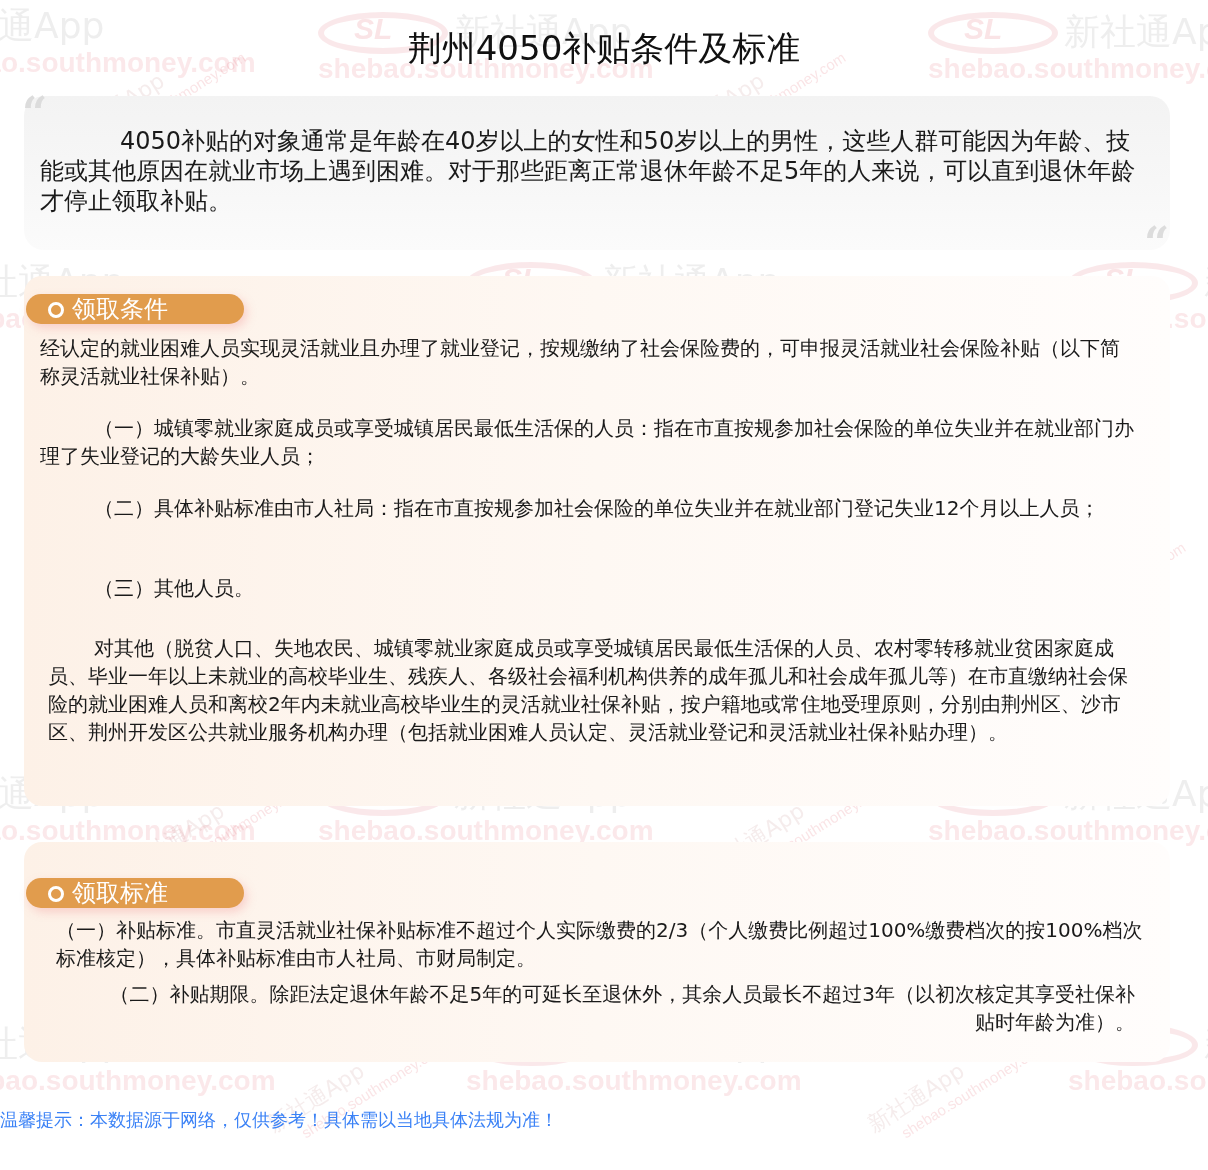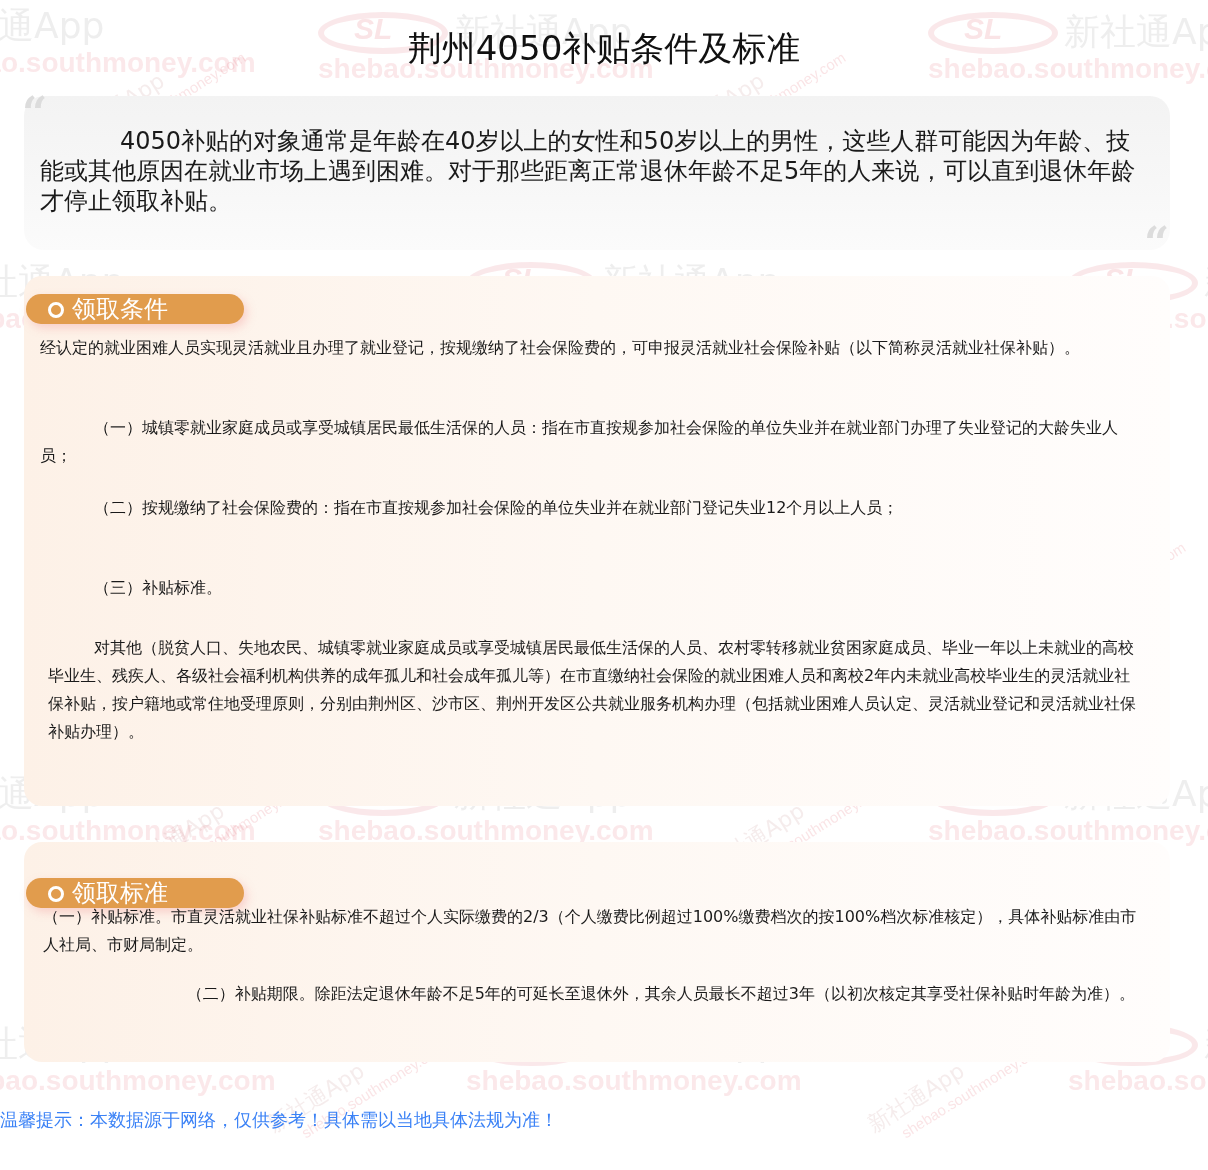--- a/index.html
+++ b/index.html
@@ -50,21 +50,21 @@
     color: #fff; font-size: 24px; line-height: 30px;
     box-shadow: 3px 4px 10px rgba(240,140,140,0.35);
   }
   .pill .dot { position: absolute; left: 22px; top: 8px; width: 10px; height: 10px; border: 3px solid #fff; border-radius: 50%; }
   .pill .lbl { position: absolute; left: 46px; top: 0; }
   .pill.s1 { top: 294px; }
   .pill.s2 { top: 858px; margin-top: 20px; }
 
   .para {
     position: absolute; left: 40px; width: 1095px;
-    font-size: 16px; line-height: 28px; color: #1a1a1a;
+    font-size: 20px; line-height: 28px; color: #1a1a1a;
   }
   .ind { text-indent: 54px; }
   .ind2 { text-indent: 46px; }
 
   .footer {
     position: absolute; left: 0; top: 1108px; width: 1208px; 
     font-size: 18px; color: #3b82f6;
   }
 </style>
 </head>
@@ -105,26 +105,26 @@
   <div class="quote-close">“</div>
   <div class="intro-text"><b>4050补贴的对象通常是年龄在40岁以上的女性和50岁以上的男性，</b><span>这些人群可能因为年龄、技能或其他原因在就业市场上遇到困难。对于那些距离正常退休年龄不足5年的人来说，可以直到退休年龄才停止领取补贴。</span></div>
 
   <div class="panel p1"></div>
   <div class="pill s1">
     <span class="dot"></span>
     <span class="lbl">领取条件</span>
   </div>
   <p class="para" style="top:334px;margin:0;">经认定的就业困难人员实现灵活就业且办理了就业登记，按规缴纳了社会保险费的，可申报灵活就业社会保险补贴（以下简称灵活就业社保补贴）。</p>
   <p class="para ind" style="top:414px;margin:0;">（一）城镇零就业家庭成员或享受城镇居民最低生活保的人员：指在市直按规参加社会保险的单位失业并在就业部门办理了失业登记的大龄失业人员；</p>
-  <p class="para ind" style="top:494px;margin:0;">（二）按规缴纳了社会保险费的：指在市直按规参加社会保险的单位失业并在就业部门登记失业12个月以上人员；</p>
-  <p class="para ind" style="top:574px;margin:0;">（三）补贴标准。</p>
+  <p class="para ind" style="top:494px;margin:0;">（二）具体补贴标准由市人社局：指在市直按规参加社会保险的单位失业并在就业部门登记失业12个月以上人员；</p>
+  <p class="para ind" style="top:574px;margin:0;">（三）其他人员。</p>
   <p class="para ind2" style="top:626px;margin:8px;">对其他（脱贫人口、失地农民、城镇零就业家庭成员或享受城镇居民最低生活保的人员、农村零转移就业贫困家庭成员、毕业一年以上未就业的高校毕业生、残疾人、各级社会福利机构供养的成年孤儿和社会成年孤儿等）在市直缴纳社会保险的就业困难人员和离校2年内未就业高校毕业生的灵活就业社保补贴，按户籍地或常住地受理原则，分别由荆州区、沙市区、荆州开发区公共就业服务机构办理（包括就业困难人员认定、灵活就业登记和灵活就业社保补贴办理）。</p>
 
   <div class="panel p2"></div>
   <div class="pill s2">
     <span class="dot"></span>
     <span class="lbl">领取标准</span>
   </div>
-  <p class="para" style="top:900px;margin:3px;">（一）补贴标准。市直灵活就业社保补贴标准不超过个人实际缴费的2/3（个人缴费比例超过100%缴费档次的按100%档次标准核定），具体补贴标准由市人社局、市财局制定。</p>
+  <p class="para" style="top:900px;margin:16px;">（一）补贴标准。市直灵活就业社保补贴标准不超过个人实际缴费的2/3（个人缴费比例超过100%缴费档次的按100%档次标准核定），具体补贴标准由市人社局、市财局制定。</p>
   <p class="para ind" style="top:980px;margin:0;text-align:right;">（二）补贴期限。除距法定退休年龄不足5年的可延长至退休外，其余人员最长不超过3年（以初次核定其享受社保补贴时年龄为准）。</p>
 
   <div class="footer">温馨提示：本数据源于网络，仅供参考！具体需以当地具体法规为准！</div>
 </div>
 
 </body></html>

